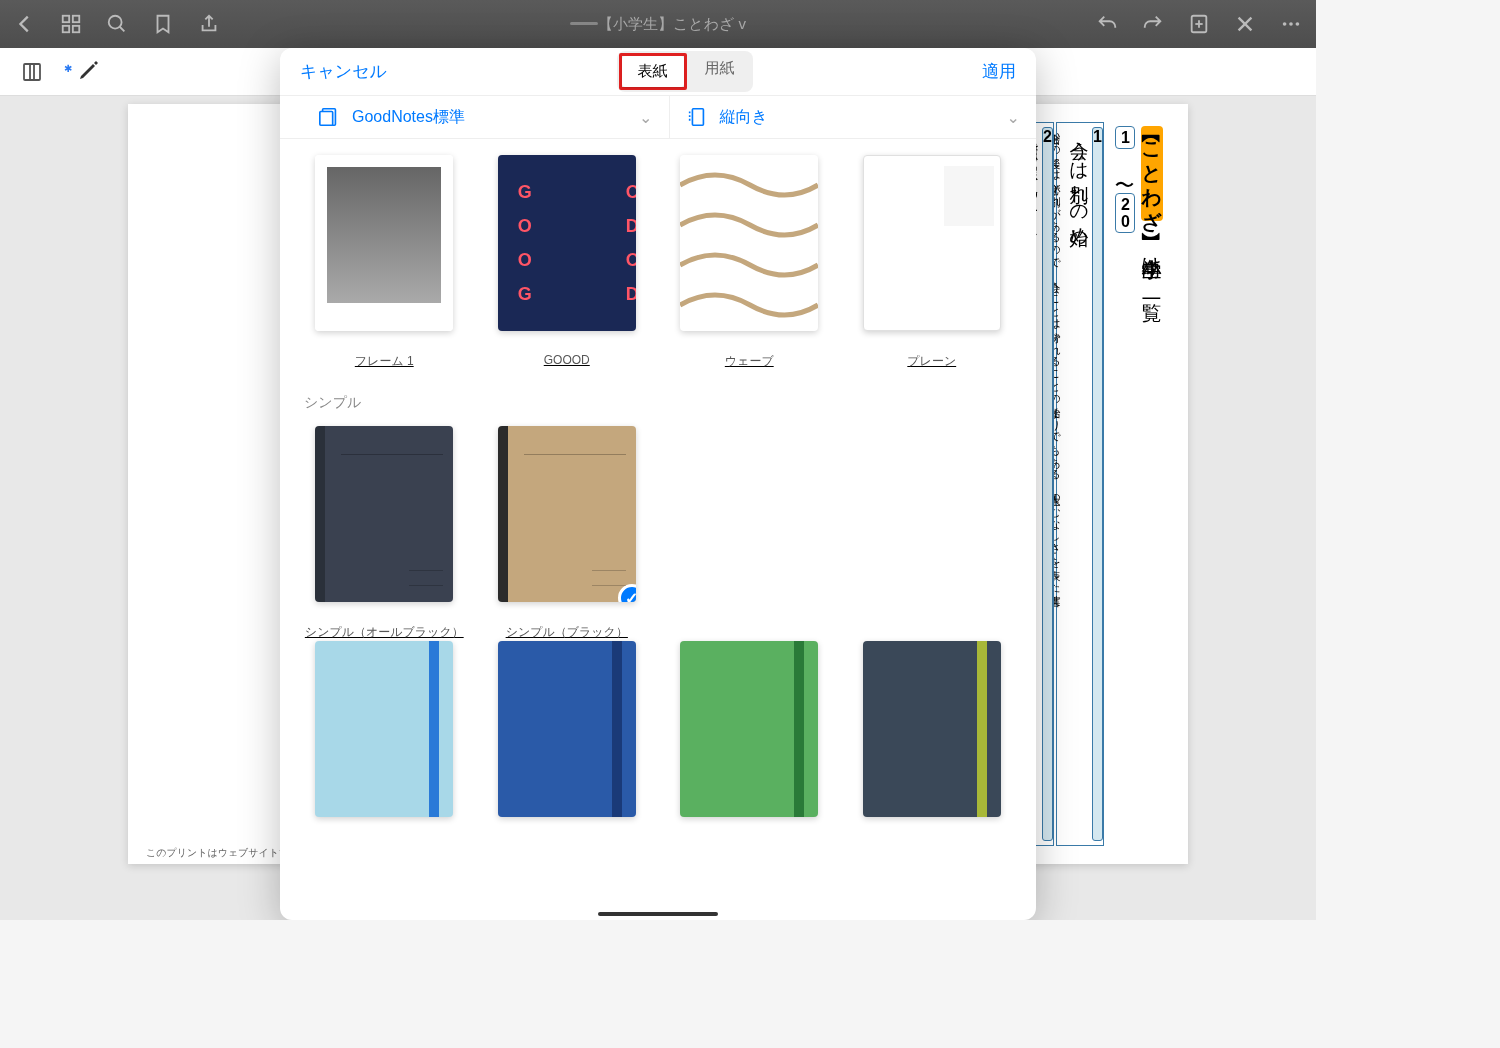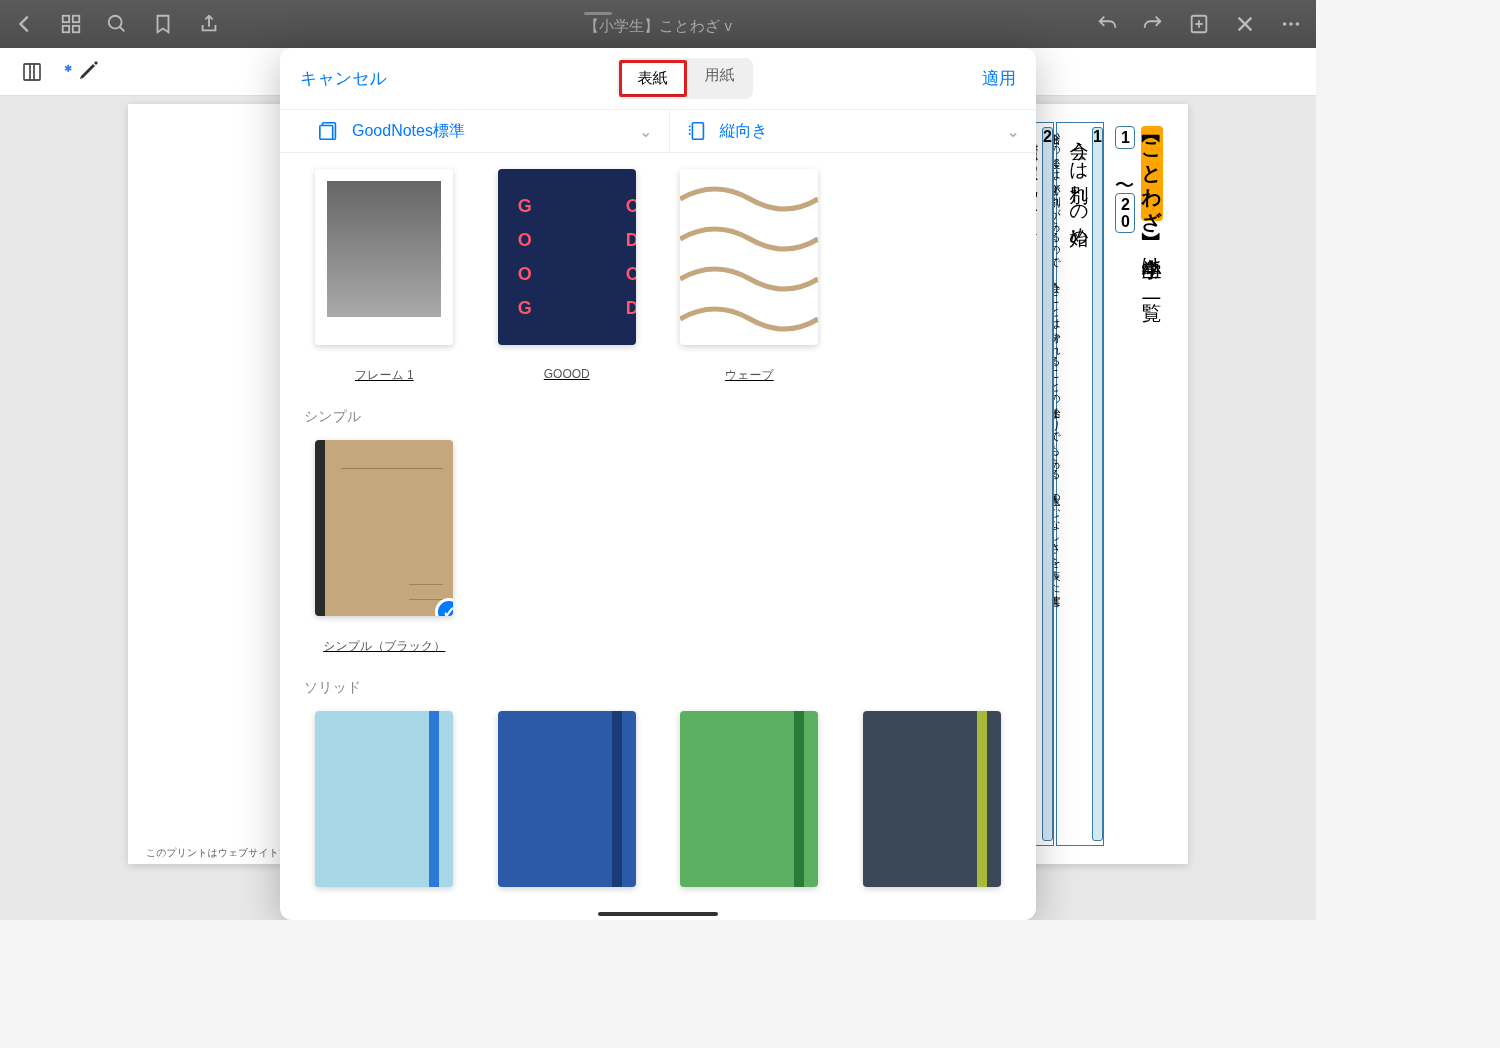--- a/index.html
+++ b/index.html
@@ -20,21 +20,21 @@
       justify-content: space-between;
     }
     .topbar-left, .topbar-right { display: flex; gap: 20px; }
     .topbar-icon {
       width: 26px; height: 26px;
       display: flex; align-items: center; justify-content: center;
       color: #bbb;
     }
     .topbar-center {
       color: #aaa; font-size: 15px;
-      display: flex; flex-direction: column; 
+      display: flex; flex-direction: row; align-items: center;
     }
     .drag-handle { width: 28px; height: 3px; background: #888; border-radius: 2px; margin-bottom: 2px; }
     .toolbar {
       height: 48px;
       background: #fff;
       border-bottom: 1px solid #ddd;
       display: flex;
       align-items: center;
       padding: 0 20px;
       gap: 20px;
@@ -137,21 +137,21 @@
       box-shadow: 0 8px 40px rgba(0,0,0,0.25);
       display: flex;
       flex-direction: column;
       overflow: hidden;
       margin-top: 12px;
     }
     .modal-header {
       display: flex;
       align-items: center;
       justify-content: space-between;
-      padding: 10px 20px;
+      padding: 3px 20px;
     }
     .modal-cancel { color: #007aff; font-size: 17px; }
     .modal-apply { color: #007aff; font-size: 17px; }
     .segment {
       display: flex;
       background: #efefef;
       border-radius: 8px;
       padding: 2px;
       gap: 2px;
     }
@@ -427,31 +427,38 @@
           </div>
           <div class="template-item">
             <div class="template-preview tpl-wave"><svg viewBox="0 0 138 176">
                 <path d="M0 30 Q35 10 70 30 T138 30" fill="none" stroke="#c4a77d" stroke-width="5"></path>
                 <path d="M0 70 Q35 50 70 70 T138 70" fill="none" stroke="#c4a77d" stroke-width="5"></path>
                 <path d="M0 110 Q35 90 70 110 T138 110" fill="none" stroke="#c4a77d" stroke-width="5"></path>
                 <path d="M0 150 Q35 130 70 150 T138 150" fill="none" stroke="#c4a77d" stroke-width="5"></path>
               </svg></div>
     <div class="template-label">ウェーブ</div>
           </div>
+          <div class="template-item">
+            <div class="template-preview tpl-plain"></div>
+    <div class="template-label">プレーン</div>
+          </div>
         </div>
       <div class="section-title">シンプル</div>
       <div class="template-grid" id="grid-simple">
+          <div class="template-item">
+            <div class="template-preview tpl-simple allblack" style="--spine:#2a303a"></div>
+    <div class="template-label">シンプル（オールブラック）</div>
+          </div>
           <div class="template-item">
             <div class="template-preview tpl-simple" style="--spine:#2b2b2b">
               <div class="check-badge">✓</div>
             </div>
     <div class="template-label">シンプル（ブラック）</div>
           </div>
         </div>
-      <div class="section-title">ソリッド</div>
       <div class="template-grid" id="grid-solid">
           <div class="template-item">
             <div class="template-preview tpl-solid" style="--solid:#a8d8e8">
               <div class="spine" style="--spinec:#2a7ad8;background:#2a7ad8"></div>
             </div>
           </div>
           <div class="template-item">
             <div class="template-preview tpl-solid" style="--solid:#2a5aa8">
               <div class="spine" style="--spinec:#1a3a78;background:#1a3a78"></div>
             </div>

